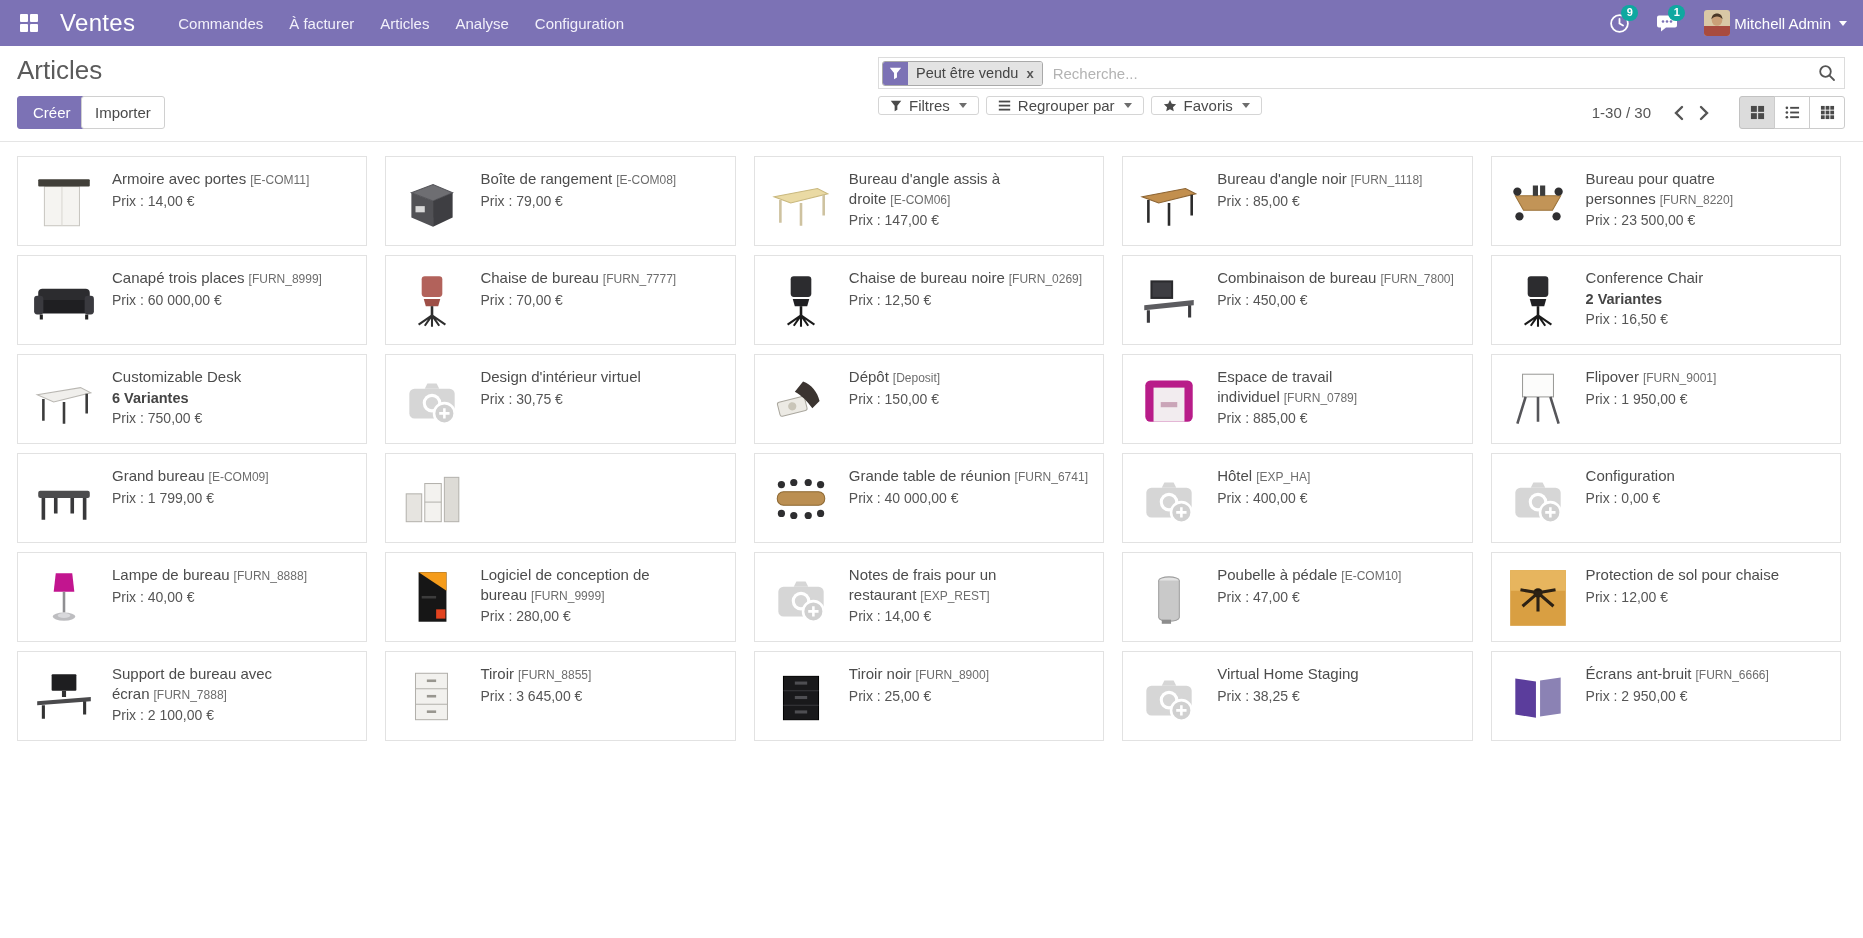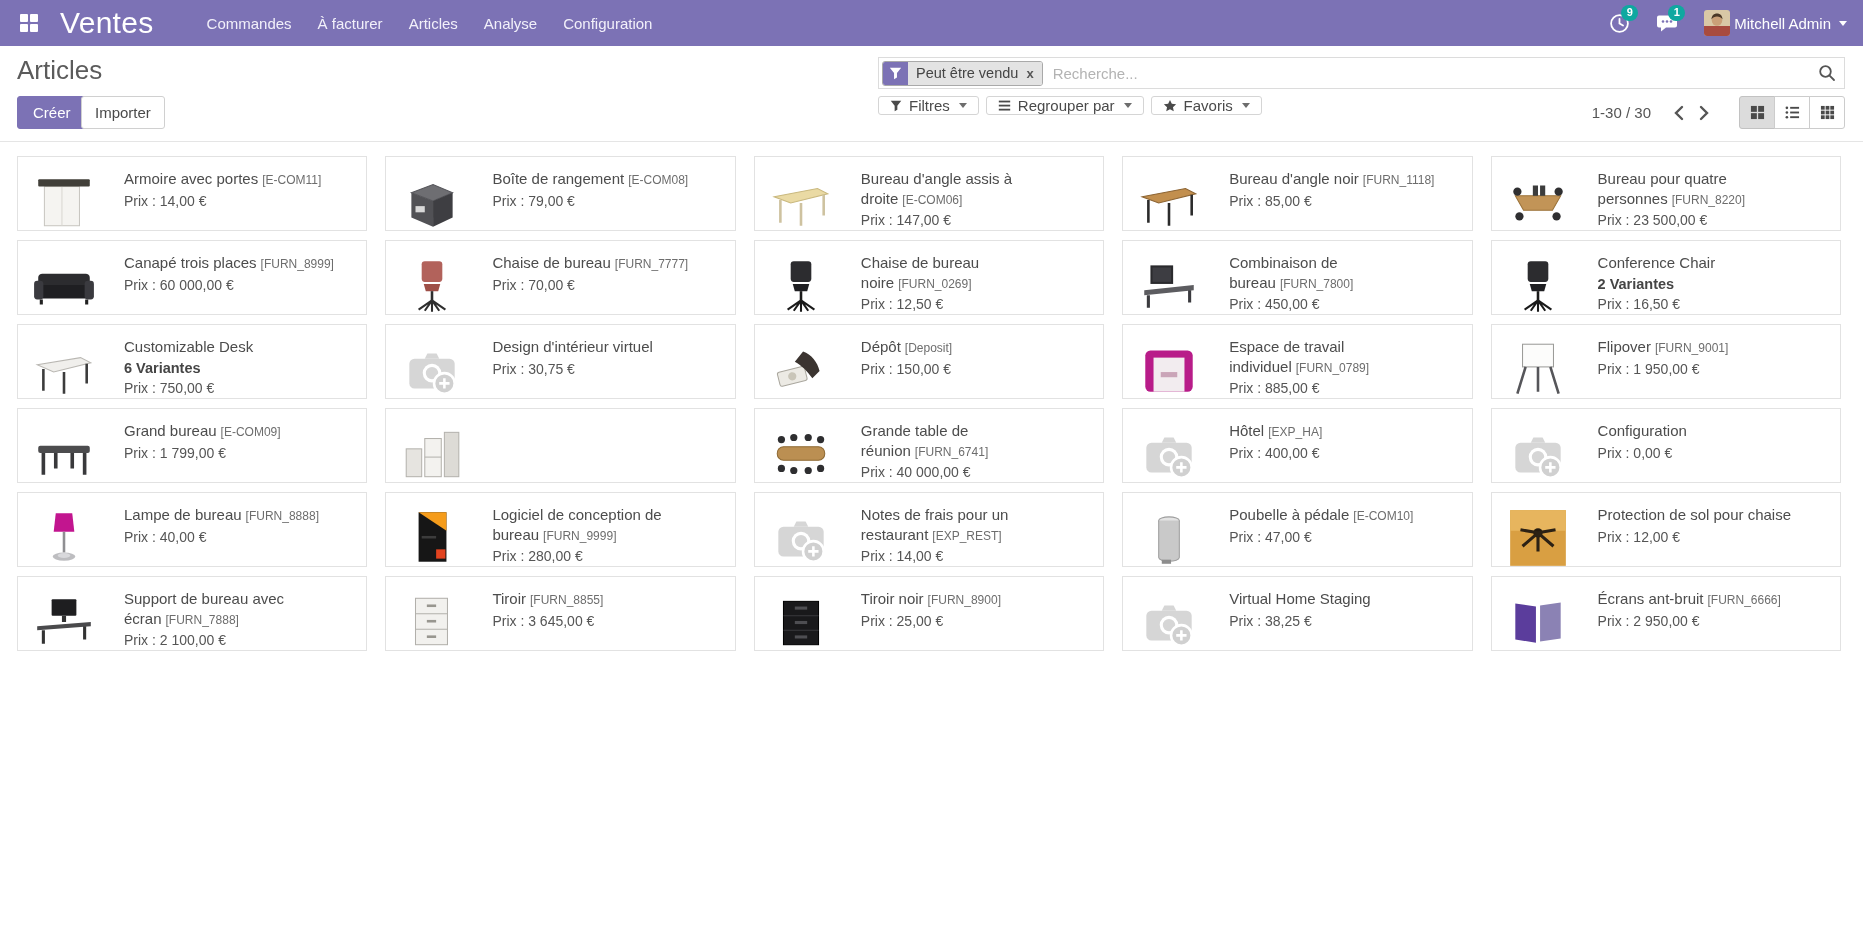--- a/index.html
+++ b/index.html
@@ -7,21 +7,21 @@
     --badge:#0fa8a0;
   }
   *{box-sizing:border-box;margin:0;padding:0;}
   body{font-family:"Liberation Sans",sans-serif;background:#fff;}
   .screen{position:relative;width:1863px;height:938px;background:#fff;overflow:hidden;}
 
   
   .topbar{position:absolute;top:0;left:0;width:100%;height:46px;background:var(--accent);
           display:flex;align-items:center;padding:0 16px;color:#fff;}
   .apps-btn{width:26px;height:26px;display:flex;align-items:center;justify-content:center;cursor:pointer;}
-  .brand{font-size:30px;font-weight:400;margin-left:18px;margin-right:40px;letter-spacing:.3px;}
+  .brand{font-size:24px;font-weight:400;margin-left:18px;margin-right:30px;letter-spacing:.3px;}
   .menu{display:flex;align-items:center;height:100%;}
   .menu-item{font-size:15px;color:#f2f0fa;padding:0 13px;height:100%;display:flex;align-items:center;cursor:pointer;}
   .tb-right{margin-left:auto;display:flex;align-items:center;gap:26px;}
   .tb-ico{position:relative;display:flex;align-items:center;cursor:pointer;}
   .badge{position:absolute;top:-8px;left:12px;background:var(--badge);color:#fff;font-size:11px;
          line-height:1;padding:2.5px 5.5px;border-radius:9px;font-weight:bold;}
   .user{display:flex;align-items:center;gap:4px;cursor:pointer;}
   .user-name{font-size:15px;color:#fff;}
   .avatar{width:26px;height:26px;border-radius:3px;overflow:hidden;display:block;}
   .caret{width:0;height:0;border-left:4.5px solid transparent;border-right:4.5px solid transparent;
@@ -59,21 +59,21 @@
   .switcher{display:flex;margin-left:22px;}
   .sw-btn{width:36px;height:33px;background:#fff;border:1px solid #ccc;display:flex;align-items:center;
           justify-content:center;cursor:pointer;margin-left:-1px;}
   .sw-btn:first-child{border-radius:3px 0 0 3px;margin-left:0;}
   .sw-btn:last-child{border-radius:0 3px 3px 0;}
   .sw-btn.active{background:#dcdcdc;border-color:#c2c2c2;}
 
   
   .kanban{position:absolute;top:142px;left:17px;width:1824px;
           display:grid;grid-template-columns:repeat(5,1fr);column-gap:18px;row-gap:9px;padding-top:14px;}
-  .card{height:75px;background:#fff;border:1px solid #e2e2e2;display:flex;padding:9px 10px;gap:24px;cursor:pointer;}
+  .card{height:90px;background:#fff;border:1px solid #e2e2e2;display:flex;padding:9px 10px;gap:12px;cursor:pointer;}
   .thumb{width:72px;height:72px;flex:none;display:flex;align-items:center;justify-content:center;}
   .pinfo{flex:1;min-width:0;padding-top:3px;}
   .pname{font-size:15px;color:#4c4c4c;line-height:1.3;}
   .pref{font-size:12px;color:#6d6d6d;margin-left:4px;white-space:nowrap;}
   .pvariants{font-size:14.5px;font-weight:bold;color:#454545;margin-top:3px;}
   .pprice{font-size:14px;color:#555;margin-top:4px;}
 </style>
 </head>
 <body>
 

